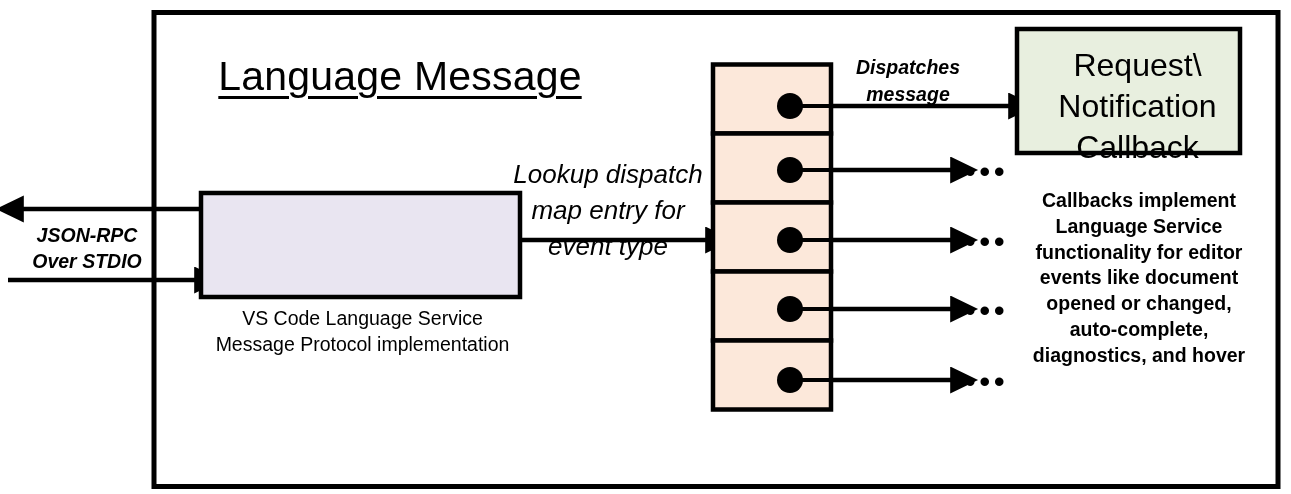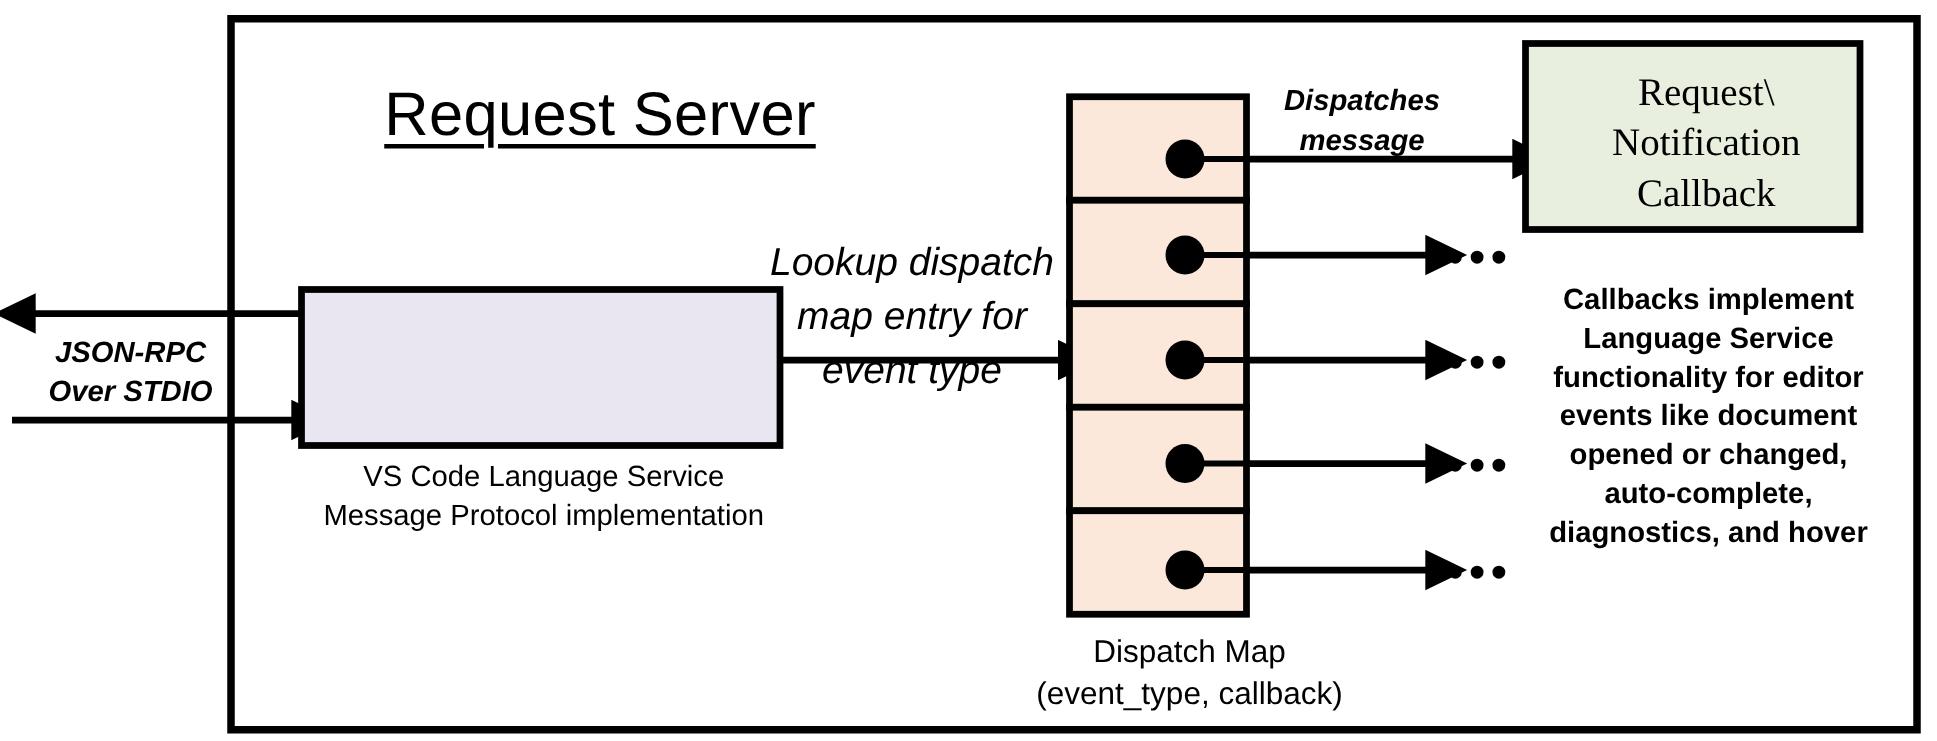--- a/index.html
+++ b/index.html
@@ -87,23 +87,22 @@
     font-style: italic;
     font-weight: bold;
     line-height: 1.38;
     margin-top: 14px;
   }
   
   #cb-label {
     left: 1020px;
     top: 45px;
     width: 235px;
-    font-size: 26px;
+    font-size: 32px;
     line-height: 1.28;
-    font-family: Liberation Serif, serif;
   }
   #cb-caption {
     left: 1008px;
     top: 188px;
     width: 262px;
     font-size: 19.5px;
     line-height: 1.325;
     font-weight: bold;
   }
   
@@ -169,38 +168,36 @@
     <line x1="831" y1="106" x2="1010" y2="106" stroke="#000" stroke-width="4.5" marker-end="url(#ah)"></line>
 
     <line x1="831" y1="170" x2="952" y2="170" stroke="#000" stroke-width="4.5" marker-end="url(#ah)"></line>
     <line x1="831" y1="240" x2="952" y2="240" stroke="#000" stroke-width="4.5" marker-end="url(#ah)"></line>
     <line x1="831" y1="309" x2="952" y2="309" stroke="#000" stroke-width="4.5" marker-end="url(#ah)"></line>
     <line x1="831" y1="380" x2="952" y2="380" stroke="#000" stroke-width="4.5" marker-end="url(#ah)"></line>
 
     <rect x="1017" y="29" width="223" height="124" fill="#E8EFDF" stroke="#000" stroke-width="4.5"></rect>
   </svg>
 
-  <div class="txt" id="title">Request Server</div>
+  <div class="txt" id="title">Language Message</div>
 
   <div class="txt" id="jsonrpc">JSON-RPC
 Over STDIO</div>
 
 
   <div class="txt" id="mrw-caption">VS Code Language Service
 Message Protocol implementation</div>
 
   <div class="txt" id="lookup">Lookup dispatch
 map entry for
 event type</div>
 
   <div class="txt" id="dispatches">Dispatches
 message</div>
 
-  <div class="txt" id="dm-caption">Dispatch Map
-(event_type, callback)</div>
 
   <div class="txt" id="cb-label">Request\
 Notification
 Callback</div>
 
   <div class="txt" id="cb-caption">Callbacks implement
 Language Service
 functionality for editor
 events like document
 opened or changed,

